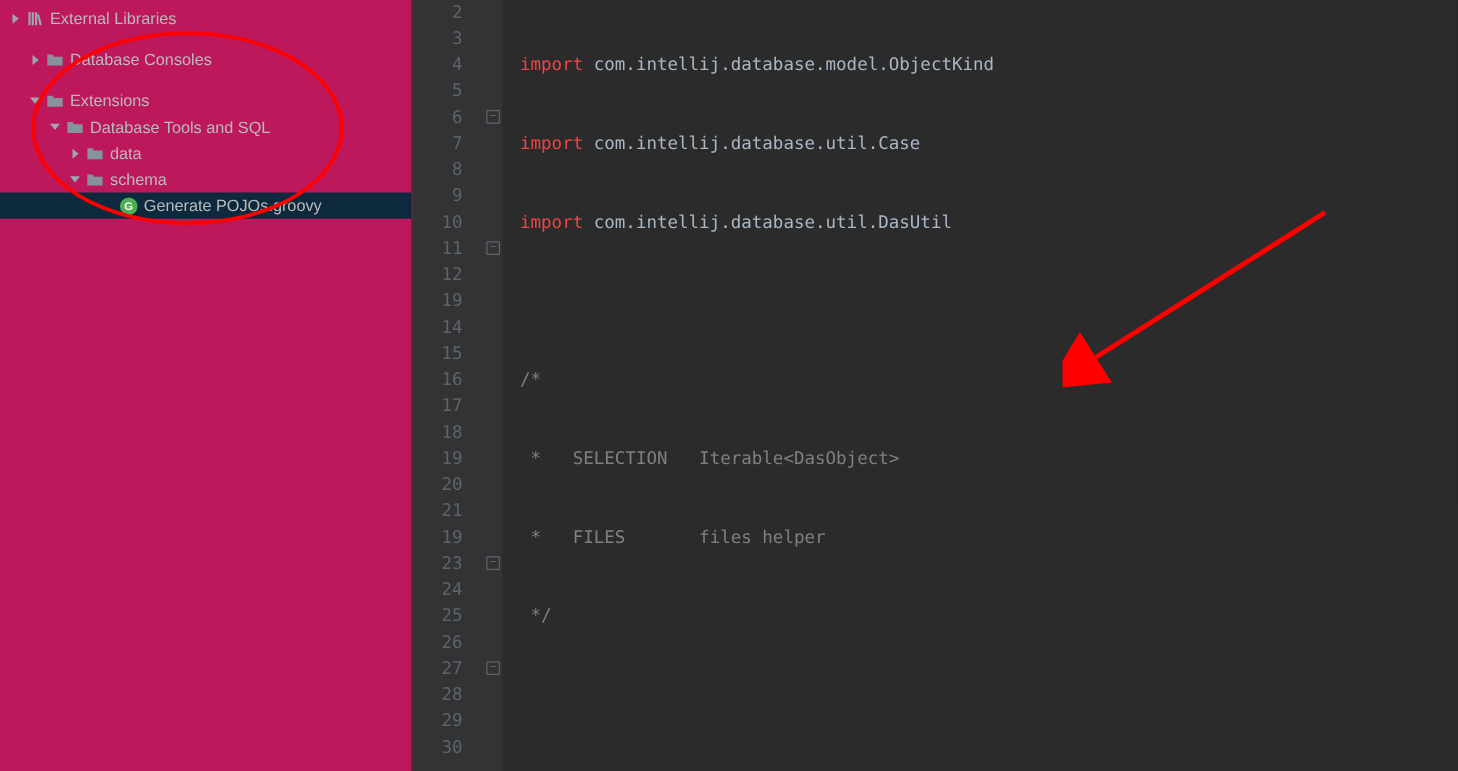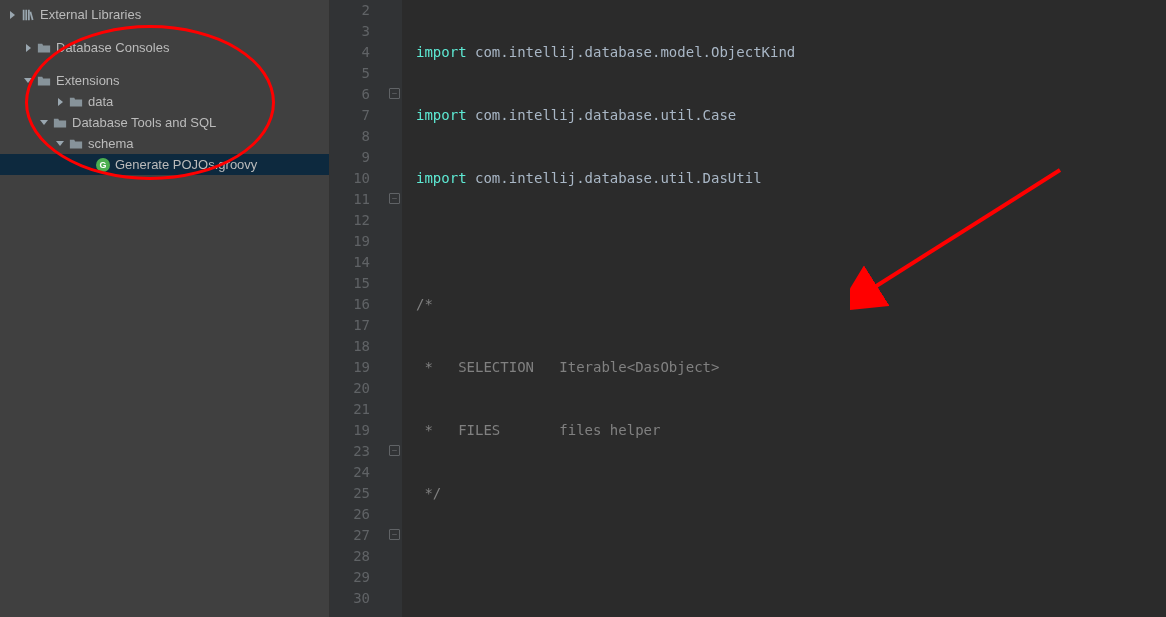--- a/index.html
+++ b/index.html
@@ -9,21 +9,21 @@
   background: #2b2b2b;
   color: #a9b7c6;
   width: 1166px;
   height: 617px;
   overflow: hidden;
   display: flex;
   position: relative;
 }
 .sidebar {
   width: 330px;
-  background: #404040;
+  background: #be185d;
   border-right: 1px solid #323232;
   padding-top: 4px;
   flex-shrink: 0;
   position: relative;
 }
 .tree-item {
   display: flex;
   align-items: center;
   height: 21px;
   padding-left: 6px;
@@ -116,21 +116,21 @@
   font-size: 9px;
   line-height: 9px;
   text-align: center;
 }
 .code {
   padding-left: 14px;
   white-space: pre;
   overflow: hidden;
 }
 .code .line { height: 21px; }
-.kw { color: #5eead4; }
+.kw { color: #ef4444; }
 .cmt { color: #808080; }
 
 .red-circle {
   position: absolute;
   left: 25px; top: 25px;
   width: 250px; height: 155px;
   border: 3px solid #ff0000;
   border-radius: 50%;
   pointer-events: none;
   z-index: 10;
@@ -169,37 +169,37 @@
   </div>
   <div class="tree-item indent-2">
     <span class="arrow down"></span>
     <span class="icon icon-folder">
       <svg viewBox="0 0 16 16">
           <path d="M1 3h5l1 2h8v8H1z" fill="#87939a"></path>
         </svg>
     </span>
     <span>Extensions</span>
   </div>
+  <div class="tree-item indent-3">
+    <span class="arrow down"></span>
+    <span class="icon icon-folder">
+      <svg viewBox="0 0 16 16">
+          <path d="M1 3h5l1 2h8v8H1z" fill="#87939a"></path>
+        </svg>
+    </span>
+    <span>Database Tools and SQL</span>
+  </div>
   <div class="tree-item indent-4">
     <span class="arrow right"></span>
     <span class="icon icon-folder">
       <svg viewBox="0 0 16 16">
           <path d="M1 3h5l1 2h8v8H1z" fill="#87939a"></path>
         </svg>
     </span>
     <span>data</span>
-  </div>
-  <div class="tree-item indent-3">
-    <span class="arrow down"></span>
-    <span class="icon icon-folder">
-      <svg viewBox="0 0 16 16">
-          <path d="M1 3h5l1 2h8v8H1z" fill="#87939a"></path>
-        </svg>
-    </span>
-    <span>Database Tools and SQL</span>
   </div>
   <div class="tree-item indent-4">
     <span class="arrow down"></span>
     <span class="icon icon-folder">
       <svg viewBox="0 0 16 16">
           <path d="M1 3h5l1 2h8v8H1z" fill="#87939a"></path>
         </svg>
     </span>
     <span>schema</span>
   </div>

